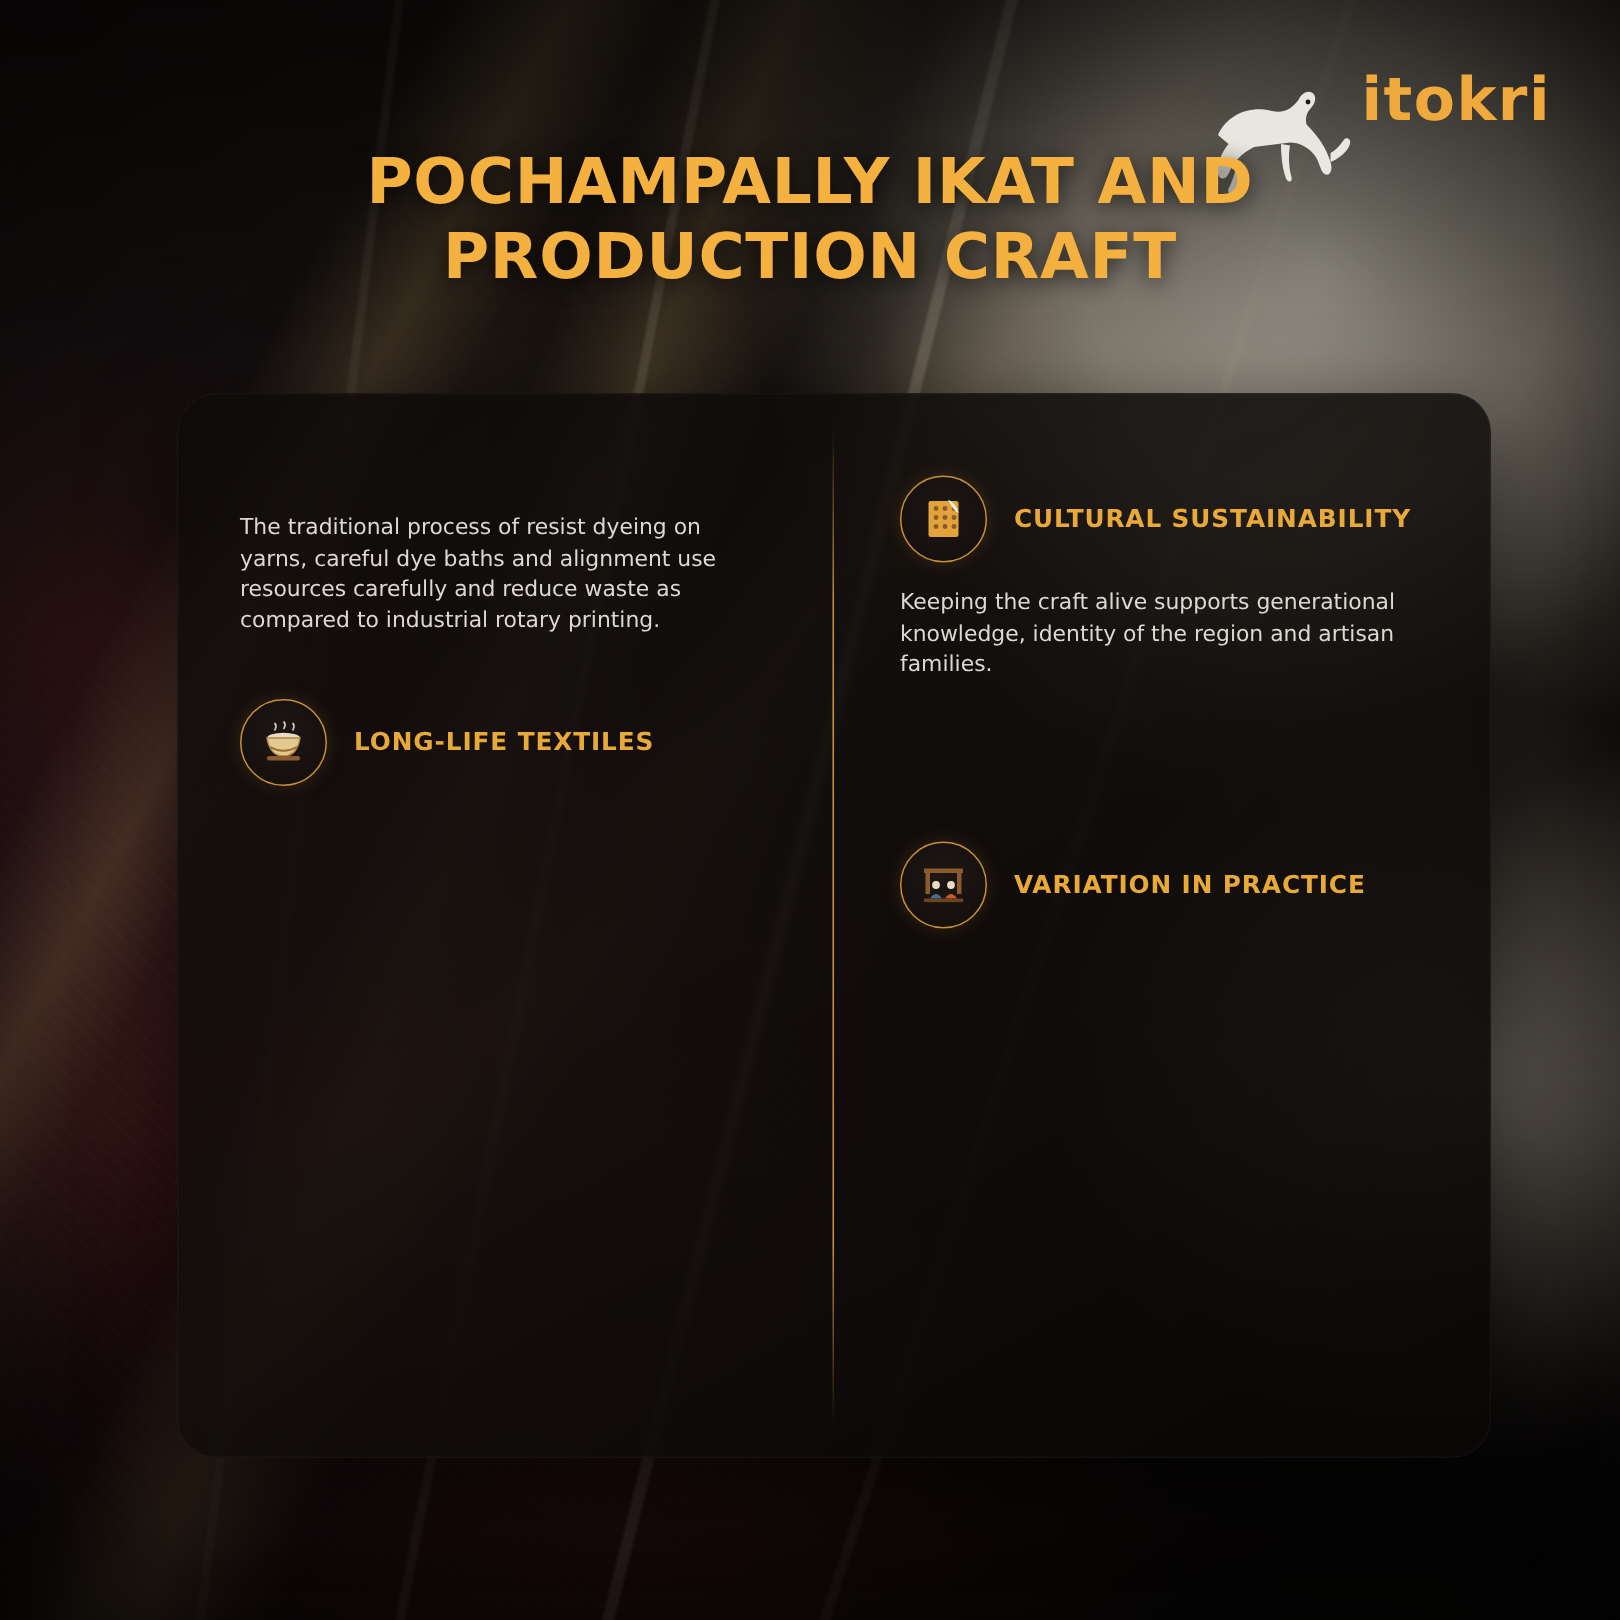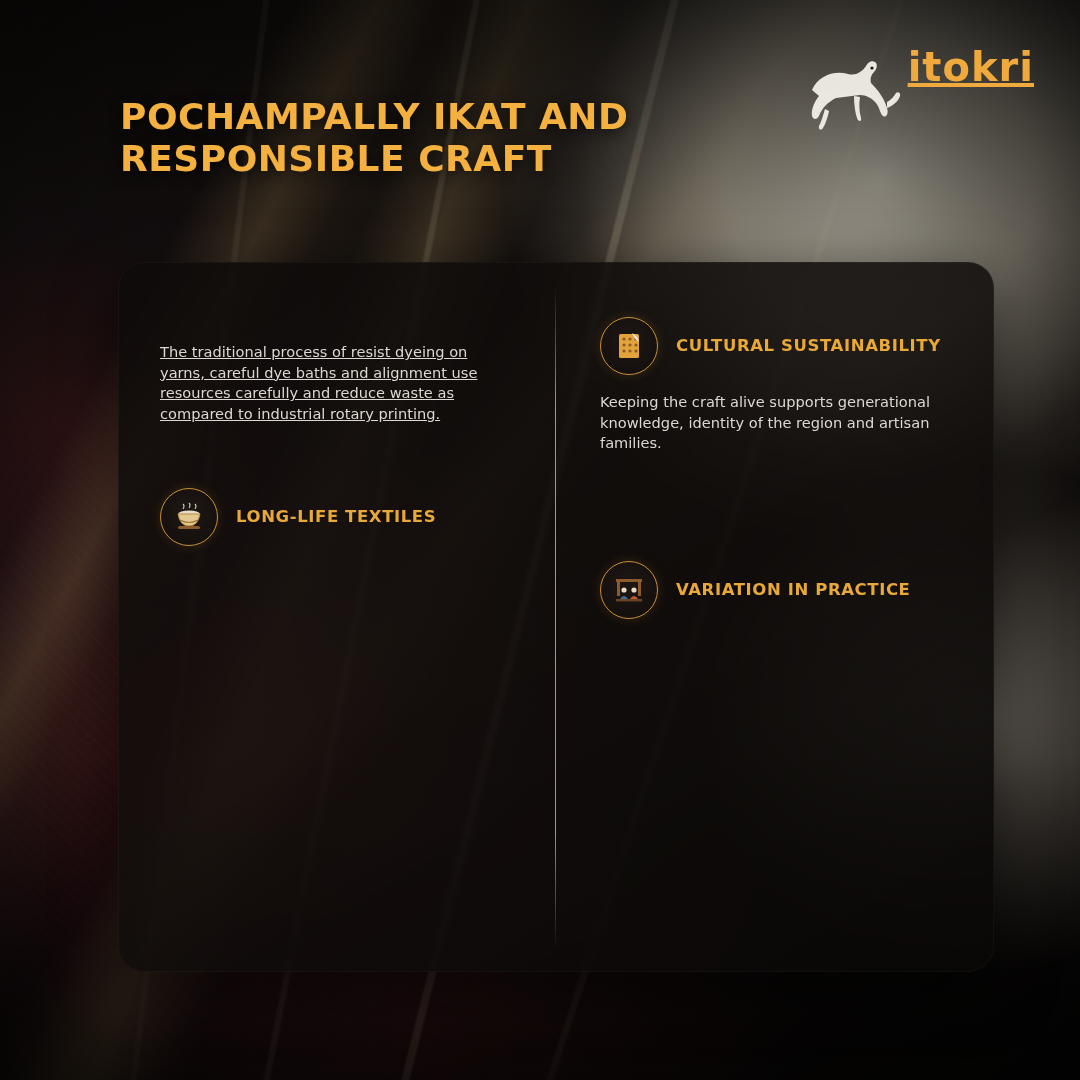--- a/index.html
+++ b/index.html
@@ -75,41 +75,41 @@
   
   .brand {
     position: absolute;
     top: 44px;
     right: 46px;
     font-size: 40px;
     font-weight: 700;
     letter-spacing: 1px;
     color: #f0a93c;
     font-family: "DejaVu Sans", sans-serif;
-    text-decoration: underline;
   }
 
   .leopard {
     position: absolute;
     top: 46px;
     right: 178px;
     width: 110px;
     height: 86px;
     opacity: 0.95;
   }
 
   .title {
     position: absolute;
     top: 96px;
     left: 0;
     width: 1080px;
+    text-align: center;
     color: #f4b13f;
     font-family: "DejaVu Sans", sans-serif;
     font-weight: 700;
-    font-size: 36px;
+    font-size: 42px;
     line-height: 1.18;
     letter-spacing: 0.5px;
     text-shadow: 0 3px 14px rgba(0,0,0,0.65);
     padding: 0 120px;
   }
 
   
   .card {
     position: absolute;
     left: 118px;
@@ -180,21 +180,21 @@
     margin-top: 16px;
     color: #ddd8d2;
     font-size: 14.6px;
     line-height: 1.42;
     font-family: "DejaVu Sans", sans-serif;
   }
 
   
   .left .item:nth-child(1) { margin-top: 4px; }
   .left .item:nth-child(1) .item-body { margin-bottom: 56px; }
-  .left .item:nth-child(2) .item-body { margin-bottom: 46px; text-decoration: underline; }
+  .left .item:nth-child(2) .item-body { margin-bottom: 24px; }
   .right .item:nth-child(1) { margin-top: -6px; }
   .right .item:nth-child(1) .item-body { margin-bottom: 58px; }
   .right .item:nth-child(2) .item-body { margin-bottom: 90px; }
 </style>
 </head>
 <body>
 
 <div class="poster">
 
   <div class="bg"></div>
@@ -211,21 +211,21 @@
       <path d="M62 50 C62 58, 63 66, 65 72 C66 76, 70 76, 69 72 C67 65, 67 57, 68 51 Z"></path>
     </g>
   </svg>
 
   <div class="brand">
     <span>itokri</span>
   </div>
 
   <h1 class="title">
     <span>POCHAMPALLY IKAT AND</span><br>
-    <span>RESPONSIBLE CRAFT</span>
+    <span>PRODUCTION CRAFT</span>
   </h1>
 
   <div class="card">
     <div class="divider"></div>
 
     <div class="columns">
 
       <div class="col left">
 
         <div class="item">

